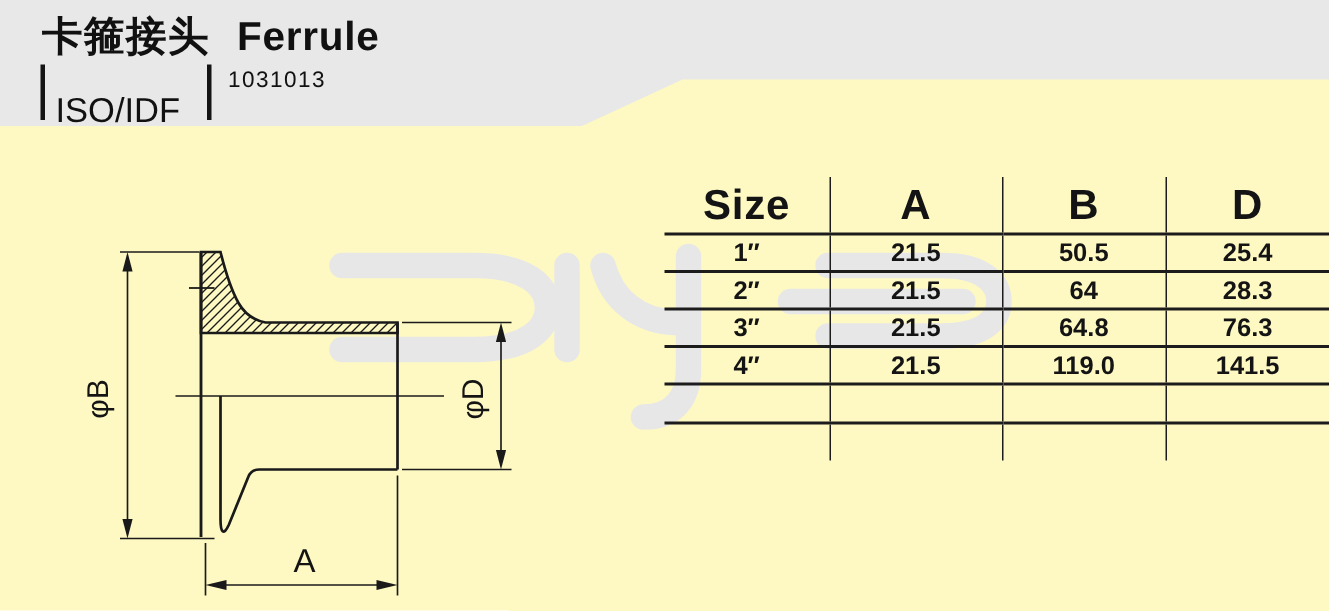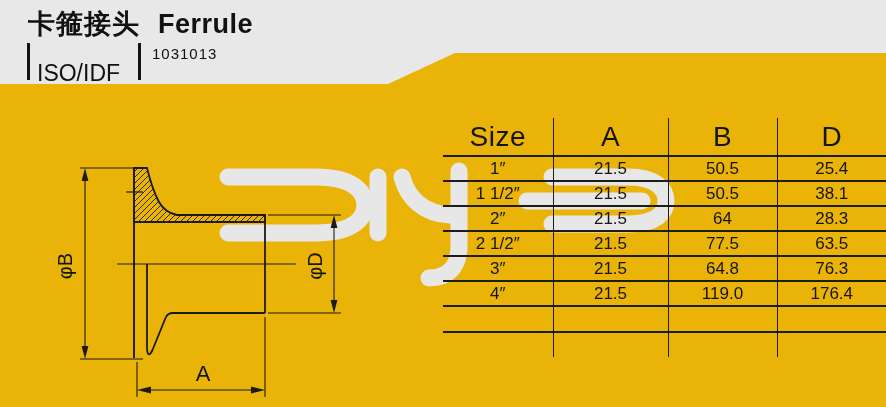--- a/index.html
+++ b/index.html
@@ -1,18 +1,18 @@
 <!DOCTYPE html>
 <html><head>
 <meta charset="utf-8">
 <style>
   html,body { margin:0; padding:0; background:#ffffff; }
   .page {
     position:relative; width:886px; height:407px; overflow:hidden;
-    background:#eab308; font-family:"Liberation Sans", sans-serif; color:#111;
+    background:#fef9c3; font-family:"Liberation Sans", sans-serif; color:#111;
   }
   
   .band {
     position:absolute; left:0; top:0; width:886px; height:84px; background:#e8e8e8;
     clip-path: polygon(0 0, 886px 0, 886px 53px, 455px 53px, 388px 84px, 0 84px);
   }
   .title { position:absolute; left:28px; top:6px; font-size:27px; font-weight:bold;
            letter-spacing:1px; white-space:nowrap; }
   .title .en { margin-left:18px; letter-spacing:0.5px; }
   .sub { position:absolute; left:0; top:0; }
@@ -22,21 +22,21 @@
   .code { position:absolute; left:152px; top:45px; font-size:15px; letter-spacing:1px; }
 
   .wm  { position:absolute; left:0; top:0; z-index:1; }
   .fig { position:absolute; left:0; top:0; z-index:2; }
 
   table.dims {
     position:absolute; left:443px; top:118px; width:443px; z-index:2;
     border-collapse:collapse; table-layout:fixed;
   }
   table.dims th, table.dims td {
-    padding:0; text-align:center; vertical-align:middle; font-weight:normal;
+    padding:0; text-align:center; vertical-align:middle; font-weight:bold;
     color:#141414; overflow:hidden; white-space:nowrap;
   }
   table.dims th {
     font-size:28px; height:37px; border-bottom:2px solid #1c1c1c; letter-spacing:0.5px;
   }
   table.dims td { font-size:17px; height:23px; border-bottom:2px solid #1c1c1c; }
   table.dims th + th, table.dims td + td { border-left:1.6px solid #1c1c1c; }
   table.dims tr.empty td { height:24px; }
   table.dims tr.empty-last td { height:24px; border-bottom:none; }
 
@@ -124,48 +124,36 @@
       </tr>
     </thead>
     <tbody>
       <tr>
         <td>1″</td>
         <td>21.5</td>
         <td>50.5</td>
         <td>25.4</td>
       </tr>
       <tr>
-        <td>1 1/2″</td>
-        <td>21.5</td>
-        <td>50.5</td>
-        <td>38.1</td>
-      </tr>
-      <tr>
         <td>2″</td>
         <td>21.5</td>
         <td>64</td>
         <td>28.3</td>
-      </tr>
-      <tr>
-        <td>2 1/2″</td>
-        <td>21.5</td>
-        <td>77.5</td>
-        <td>63.5</td>
       </tr>
       <tr>
         <td>3″</td>
         <td>21.5</td>
         <td>64.8</td>
         <td>76.3</td>
       </tr>
       <tr>
         <td>4″</td>
         <td>21.5</td>
         <td>119.0</td>
-        <td>176.4</td>
+        <td>141.5</td>
       </tr>
       <tr class="empty">
           <td></td>
           <td></td>
           <td></td>
           <td></td>
         </tr>
       <tr class="empty-last">
           <td></td>
           <td></td>

